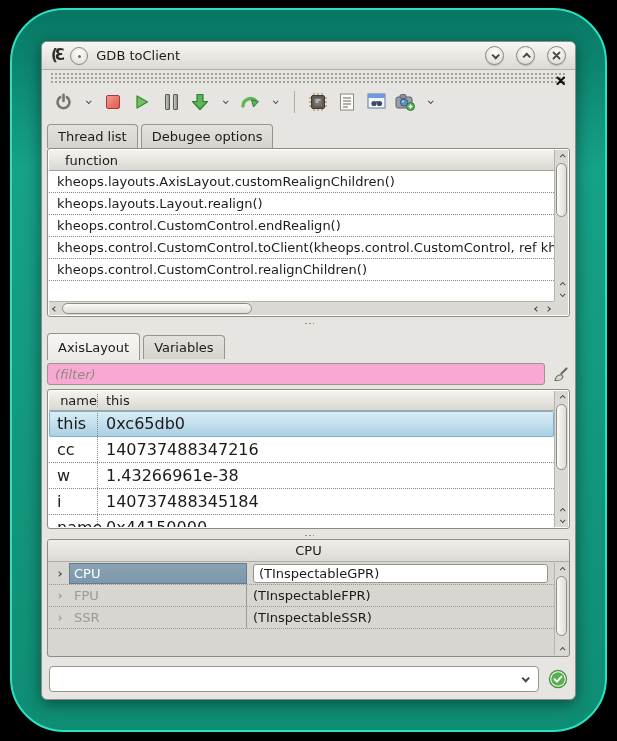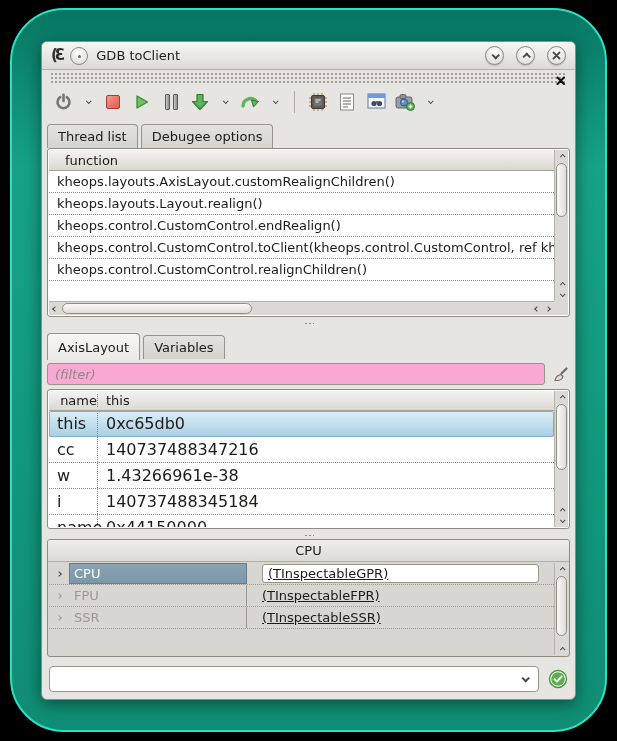--- a/index.html
+++ b/index.html
@@ -100,21 +100,21 @@
 
   
   .cpupanel { margin:0 5px; background:#d8d6d0; border:1px solid #8f8c84; border-radius:3px; position:relative; overflow:hidden; }
   .cpuheader { height:22px; background:linear-gradient(#efeeea,#dcdad4); border-bottom:1px solid #b0ada5;
     display:flex; align-items:center; justify-content:center; font-size:13px; color:#1c1b19; }
   .cpurow { height:22px; display:flex; align-items:stretch; font-size:13px; color:#1c1b19; border-bottom:1px dotted #9a978f; }
   .cpuarrow { width:20px; flex:0 0 20px; display:flex; align-items:center; justify-content:center; }
   .cpuname { width:178px; flex:0 0 178px; display:flex; align-items:center; padding-left:5px; border-right:1px solid #c2c0ba; }
   .cpurow.selected .cpuname { background:linear-gradient(#8aa3b4,#7b97a9); color:#fff; outline:1px solid #627f92; outline-offset:-1px; }
   .cpurow.disabled .cpuname, .cpurow.disabled .cpuarrow .ch { color:#9c9a92; border-color:#9c9a92; }
-  .cpuval { flex:1; display:flex; align-items:center; padding:0 15px; white-space:nowrap; overflow:hidden;text-decoration:underline; }
+  .cpuval { flex:1; display:flex; align-items:center; padding:0 6px; white-space:nowrap; overflow:hidden; }
   .cpuedit { width:100%; height:19px; border:1px solid #98958d; border-radius:3px; background:#fff;
     font-size:13px; padding:0 5px; color:#1c1b19; font-family:"DejaVu Sans",sans-serif; }
 
   
   .bottombar { display:flex; align-items:center; gap:8px; margin:9px 7px 0 7px; }
   .combo { flex:1; height:26px; background:#fff; border:1px solid #98958d; border-radius:4px;
     position:relative; display:flex; align-items:center; }
   .combo input { flex:1; border:none; outline:none; background:transparent; height:100%;
     font-size:13px; padding:0 8px; font-family:"DejaVu Sans",sans-serif; color:#1c1b19; }
   .combobtn { width:26px; height:100%; display:flex; align-items:center; justify-content:center; }

